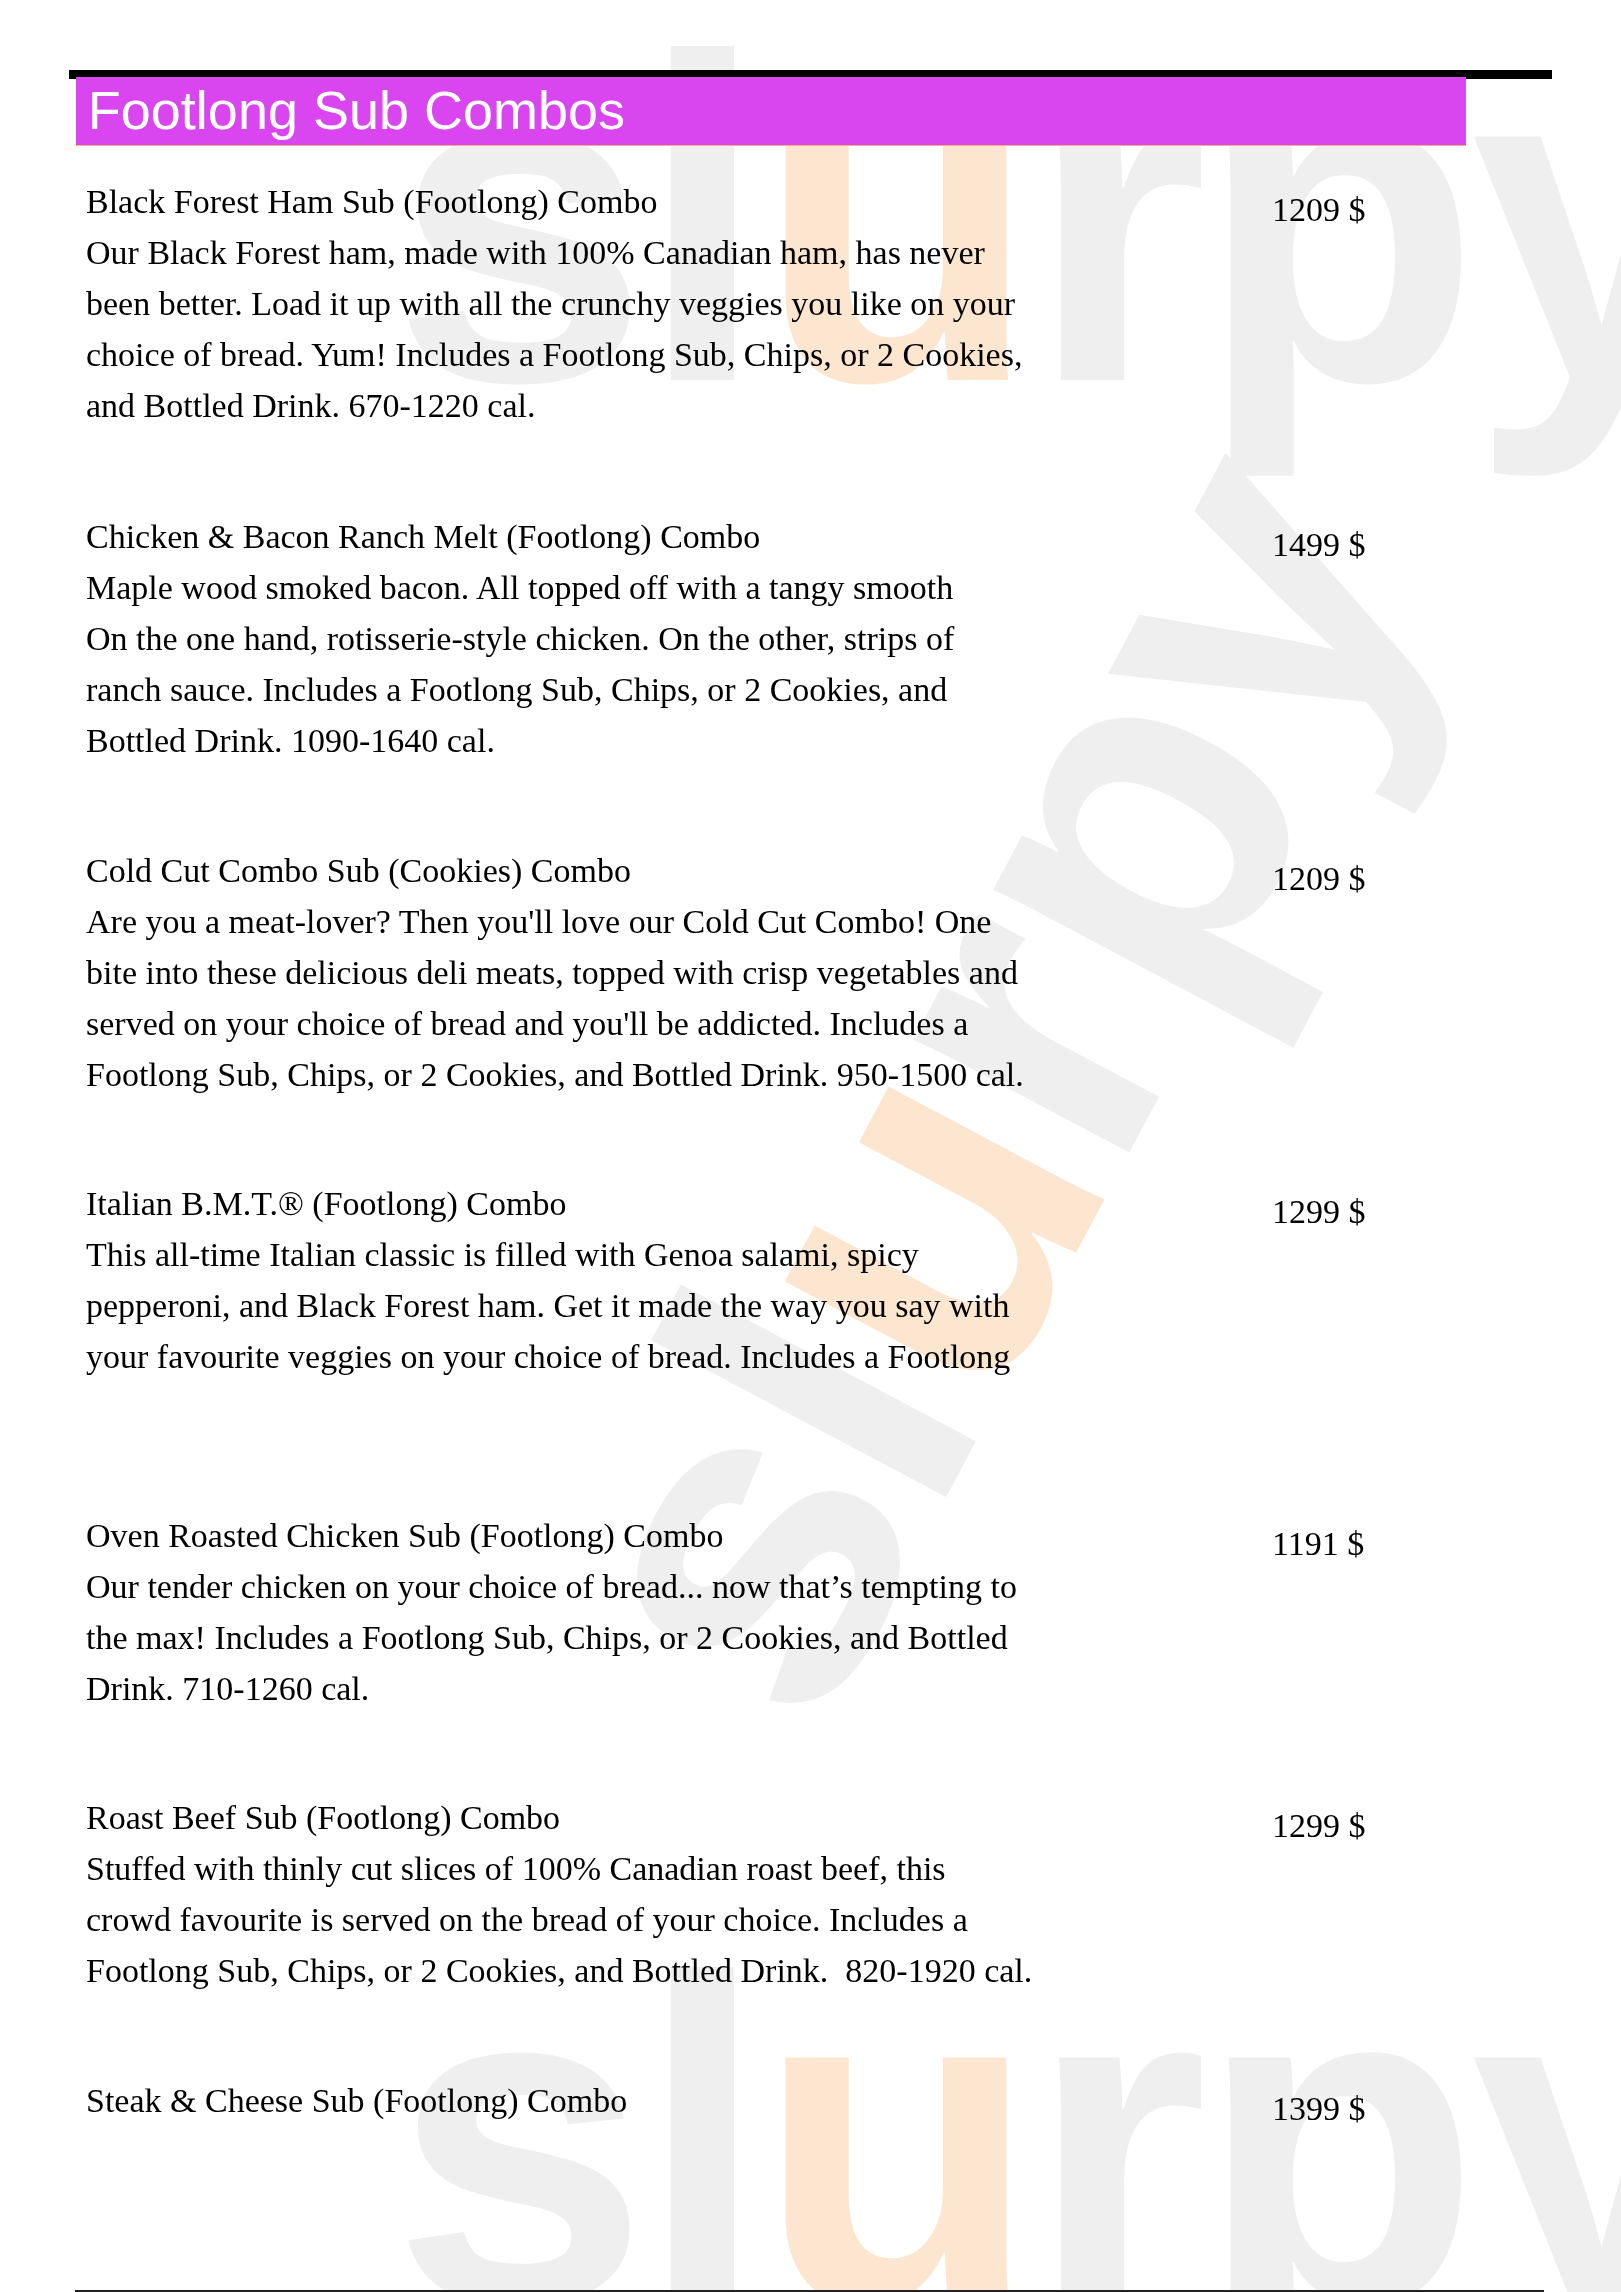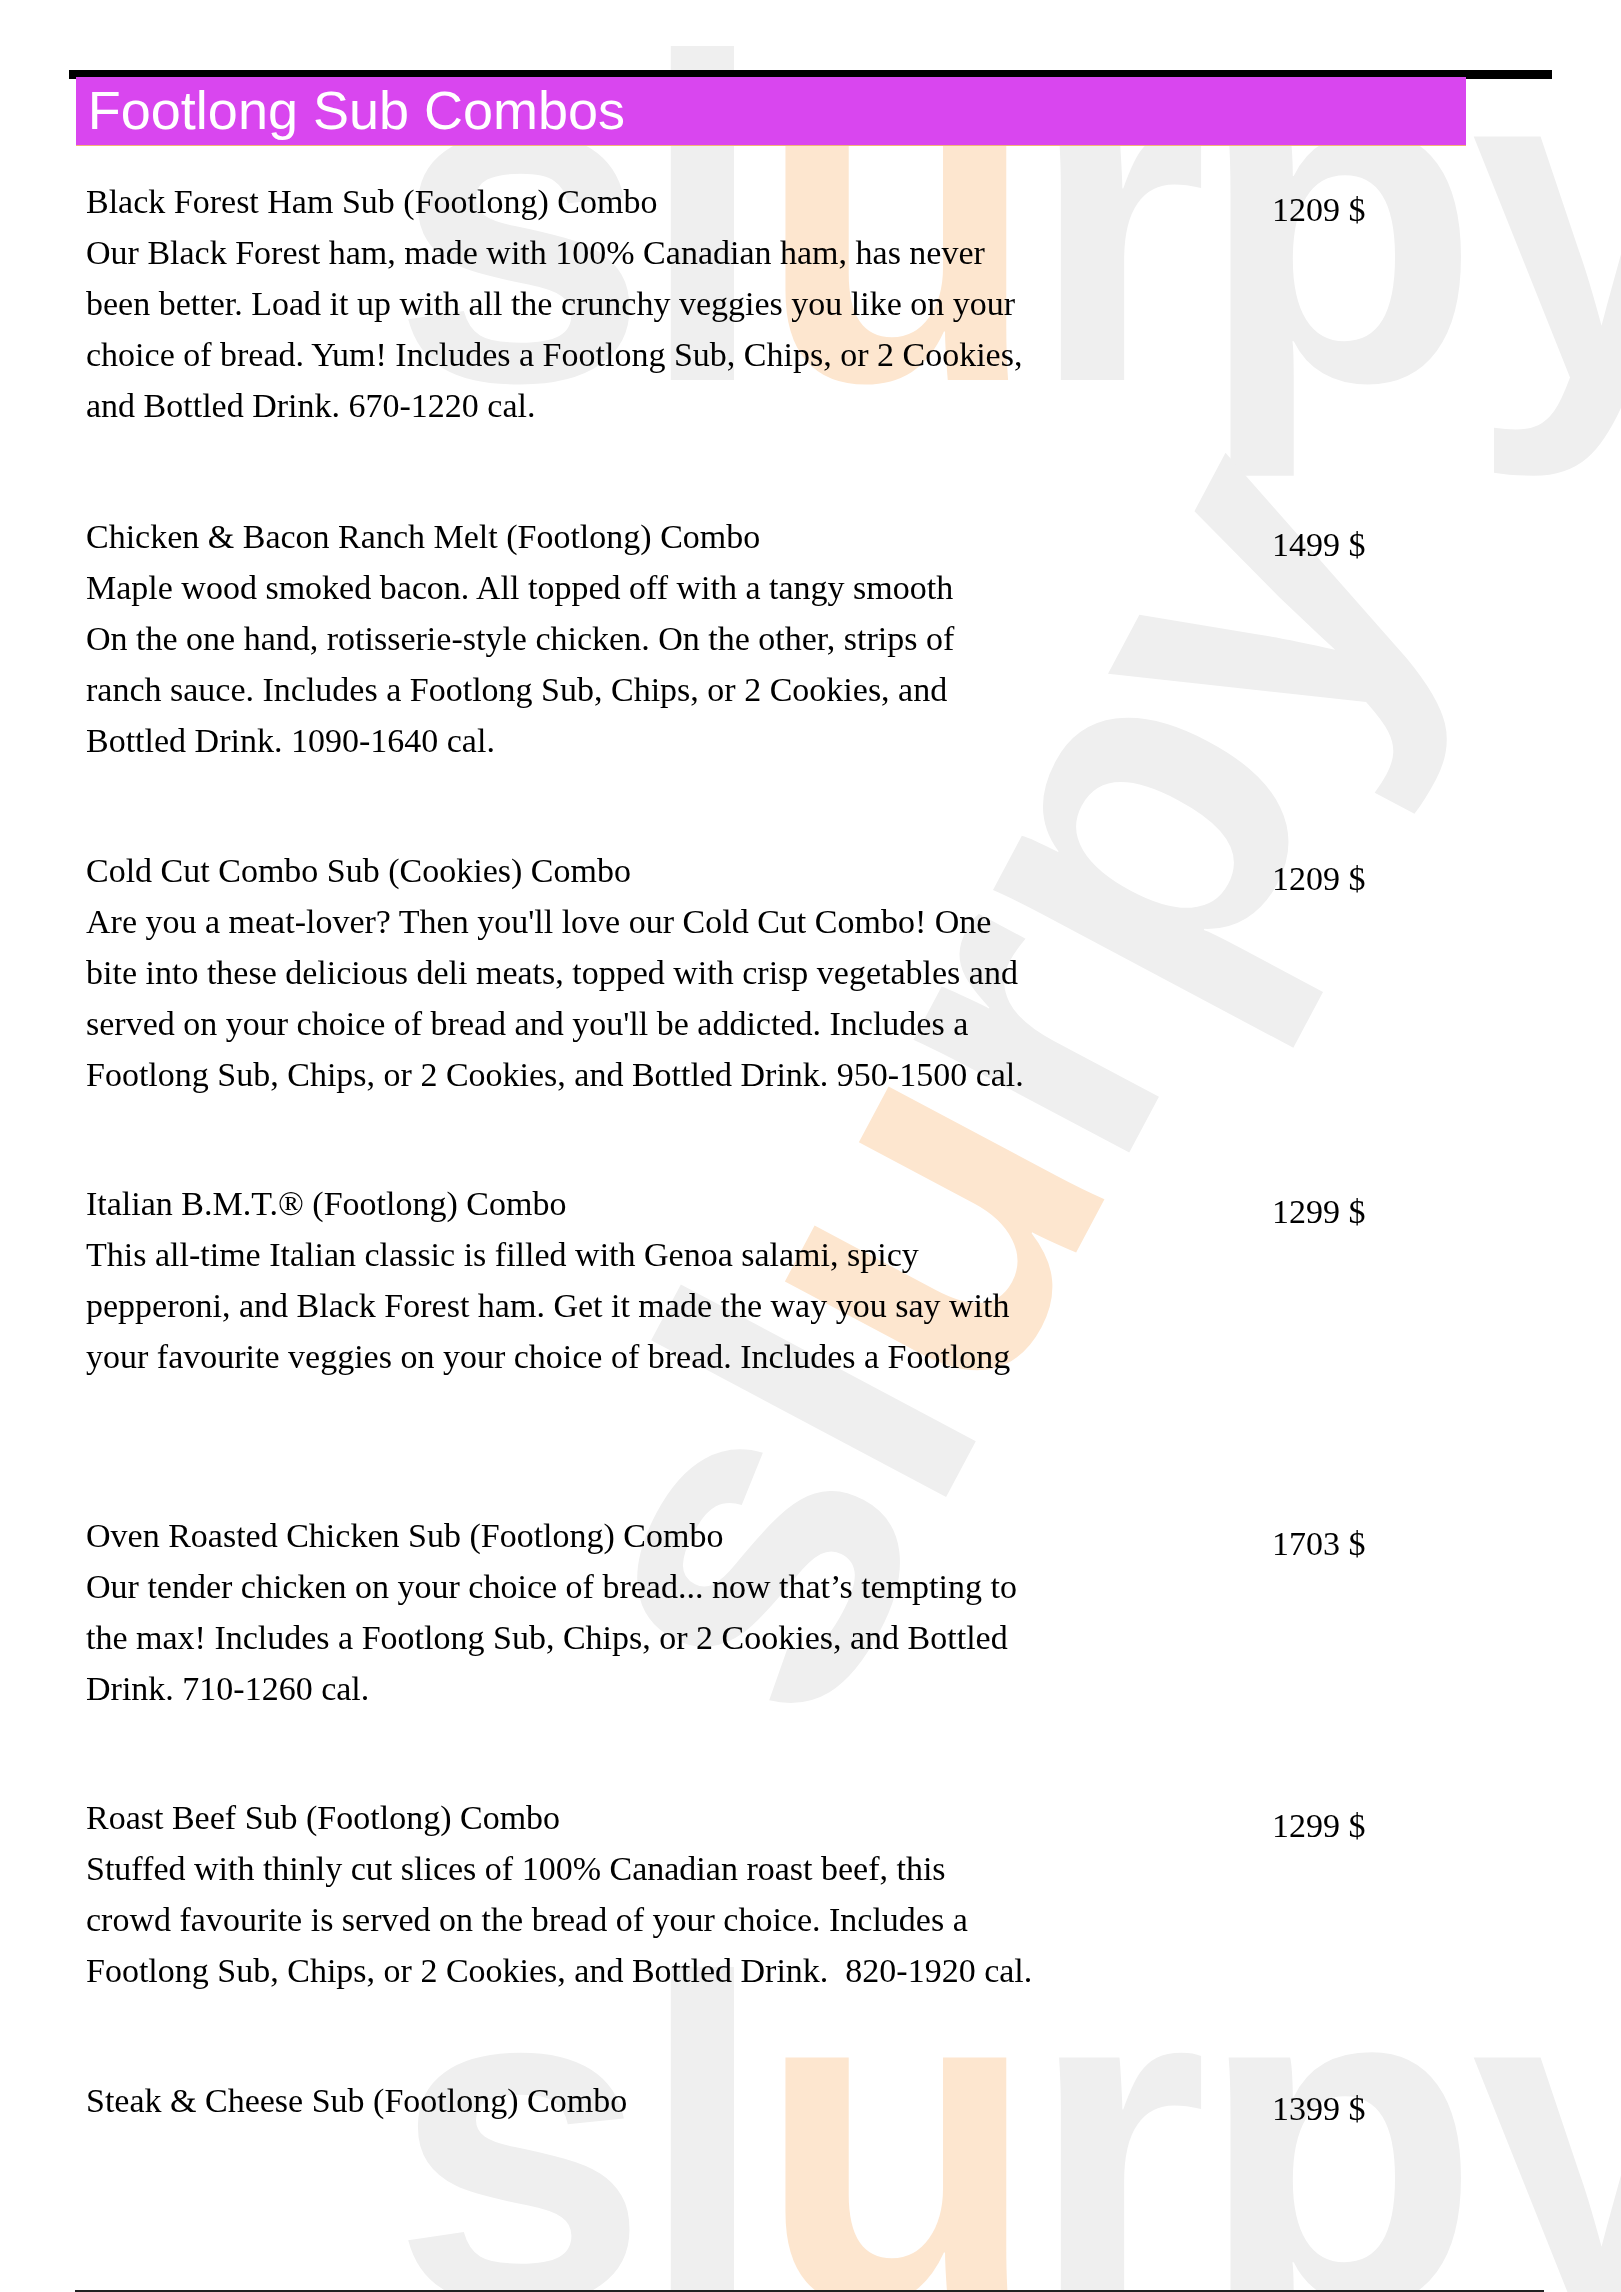--- a/index.html
+++ b/index.html
@@ -63,21 +63,21 @@
   <div class="item" style="top:1178px">
     <span class="item-title">Italian B.M.T.® (Footlong) Combo</span>
     <span class="item-price">1299 $</span>
     <span class="item-line">This all-time Italian classic is filled with Genoa salami, spicy</span>
     <span class="item-line">pepperoni, and Black Forest ham. Get it made the way you say with</span>
     <span class="item-line">your favourite veggies on your choice of bread. Includes a Footlong</span>
   </div>
 
   <div class="item" style="top:1510px">
     <span class="item-title">Oven Roasted Chicken Sub (Footlong) Combo</span>
-    <span class="item-price">1703 $</span>
+    <span class="item-price">1191 $</span>
     <span class="item-line">Our tender chicken on your choice of bread... now that’s tempting to</span>
     <span class="item-line">the max! Includes a Footlong Sub, Chips, or 2 Cookies, and Bottled</span>
     <span class="item-line">Drink. 710-1260 cal.</span>
   </div>
 
   <div class="item" style="top:1792px">
     <span class="item-title">Roast Beef Sub (Footlong) Combo</span>
     <span class="item-price">1299 $</span>
     <span class="item-line">Stuffed with thinly cut slices of 100% Canadian roast beef, this</span>
     <span class="item-line">crowd favourite is served on the bread of your choice. Includes a</span>

